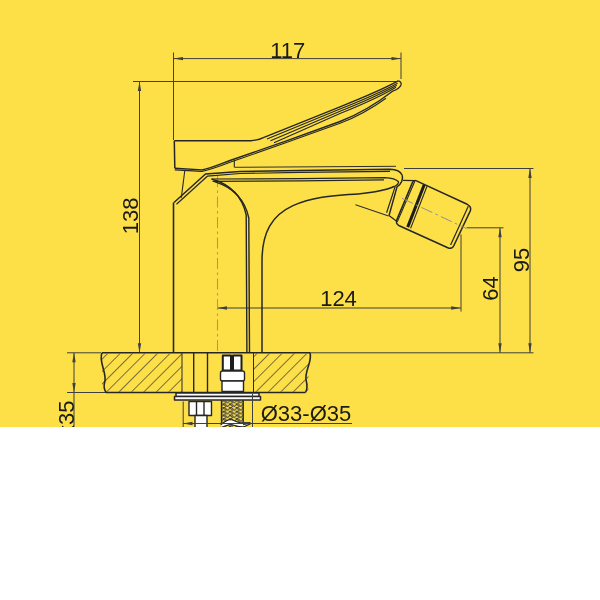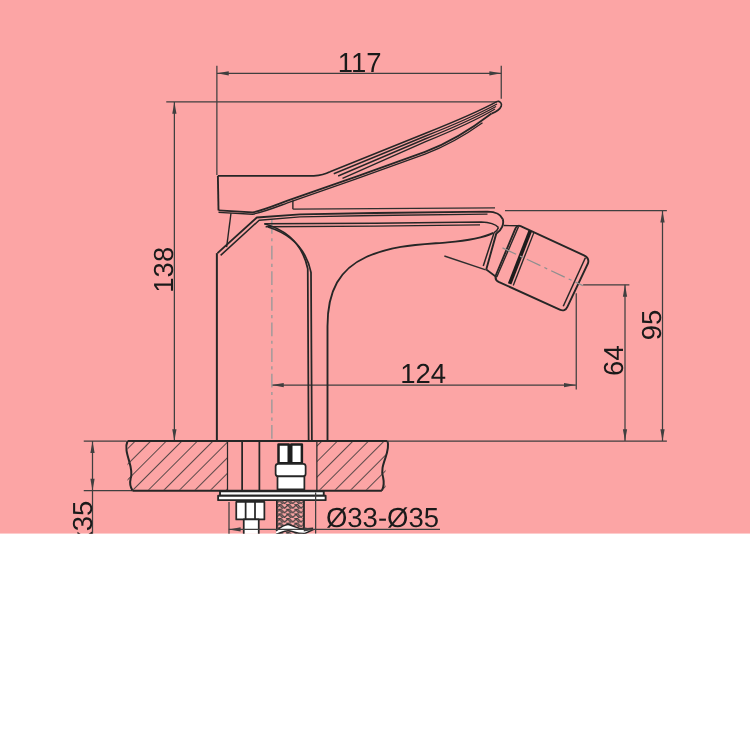--- a/index.html
+++ b/index.html
@@ -1,16 +1,16 @@
 <!DOCTYPE html>
 <html><head>
 <meta charset="utf-8">
 <style>
   html,body{margin:0;padding:0;background:#fff;}
-  #page{width:600px;height:427px;position:relative;background:#fca5a5;}
+  #page{width:600px;height:427px;position:relative;background:#fde047;}
   text{font-family:"Liberation Sans",sans-serif;fill:#1a1a1a;}
 </style>
 </head>
 <body>
 <div id="page">
 <svg width="600" height="600" viewBox="0 0 600 600">
 <defs>
 
   <pattern id="braidV" width="6.6" height="3.7" patternUnits="userSpaceOnUse">
     <path d="M0,0 L3.3,3.3 L6.6,0" fill="none" stroke="#3d3d3d" stroke-width="1"></path>

